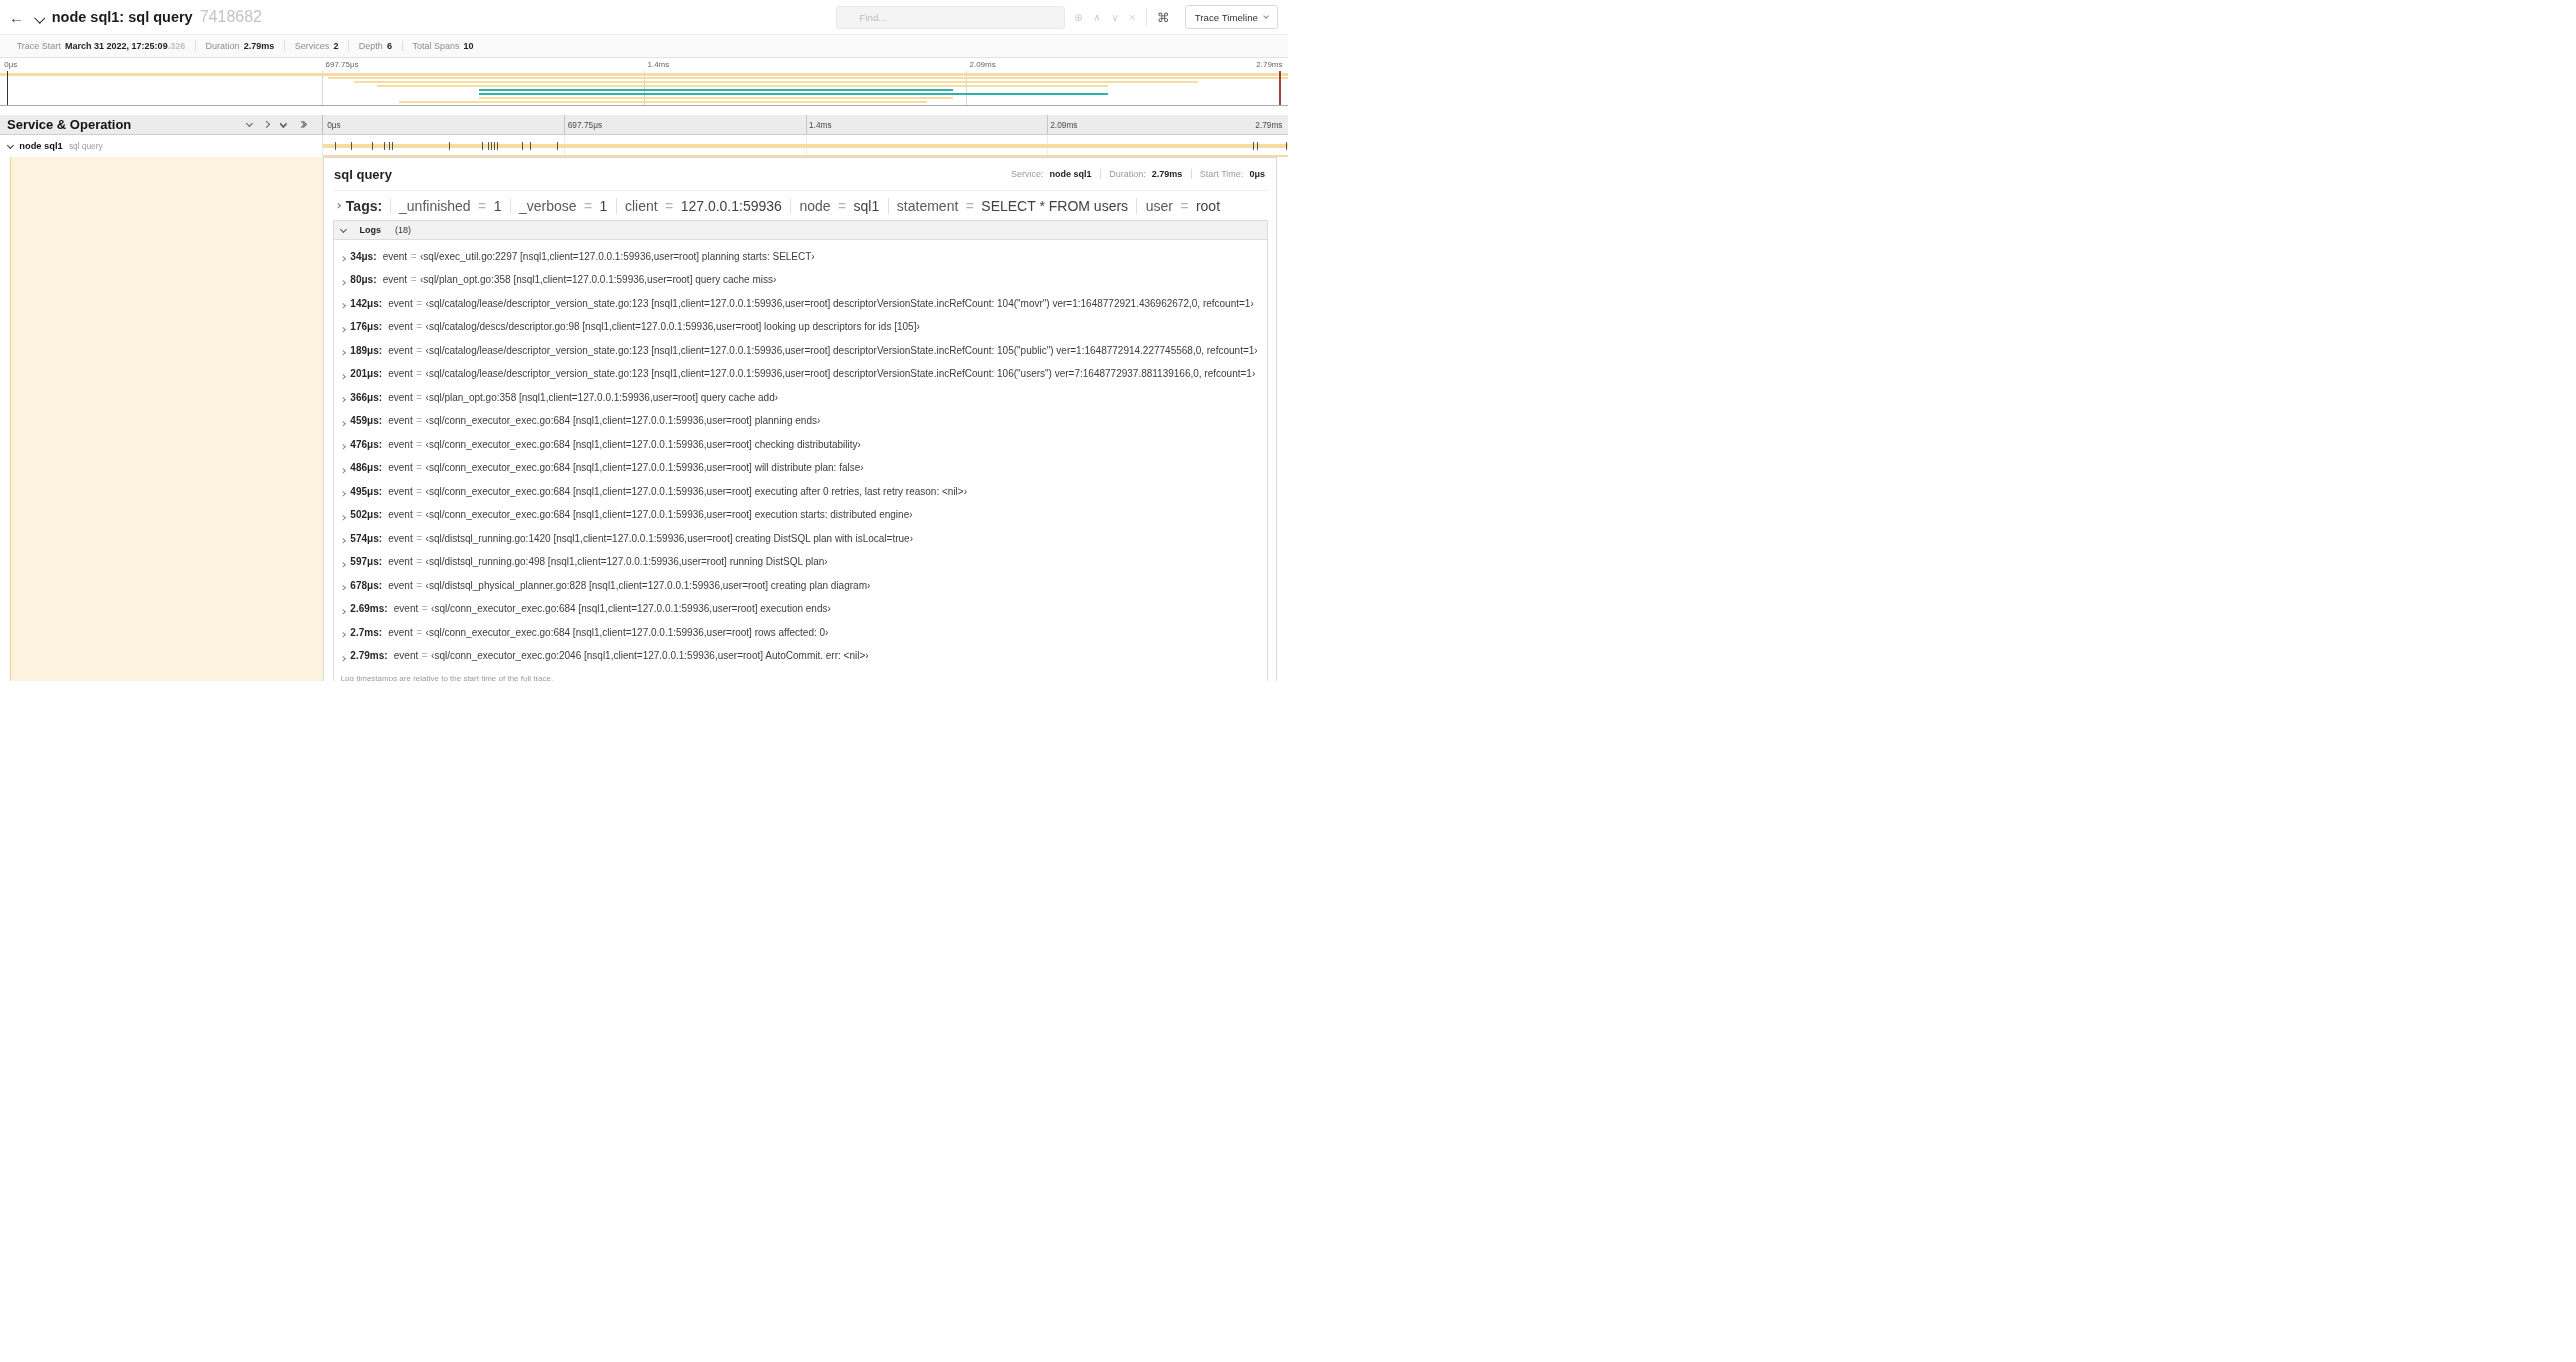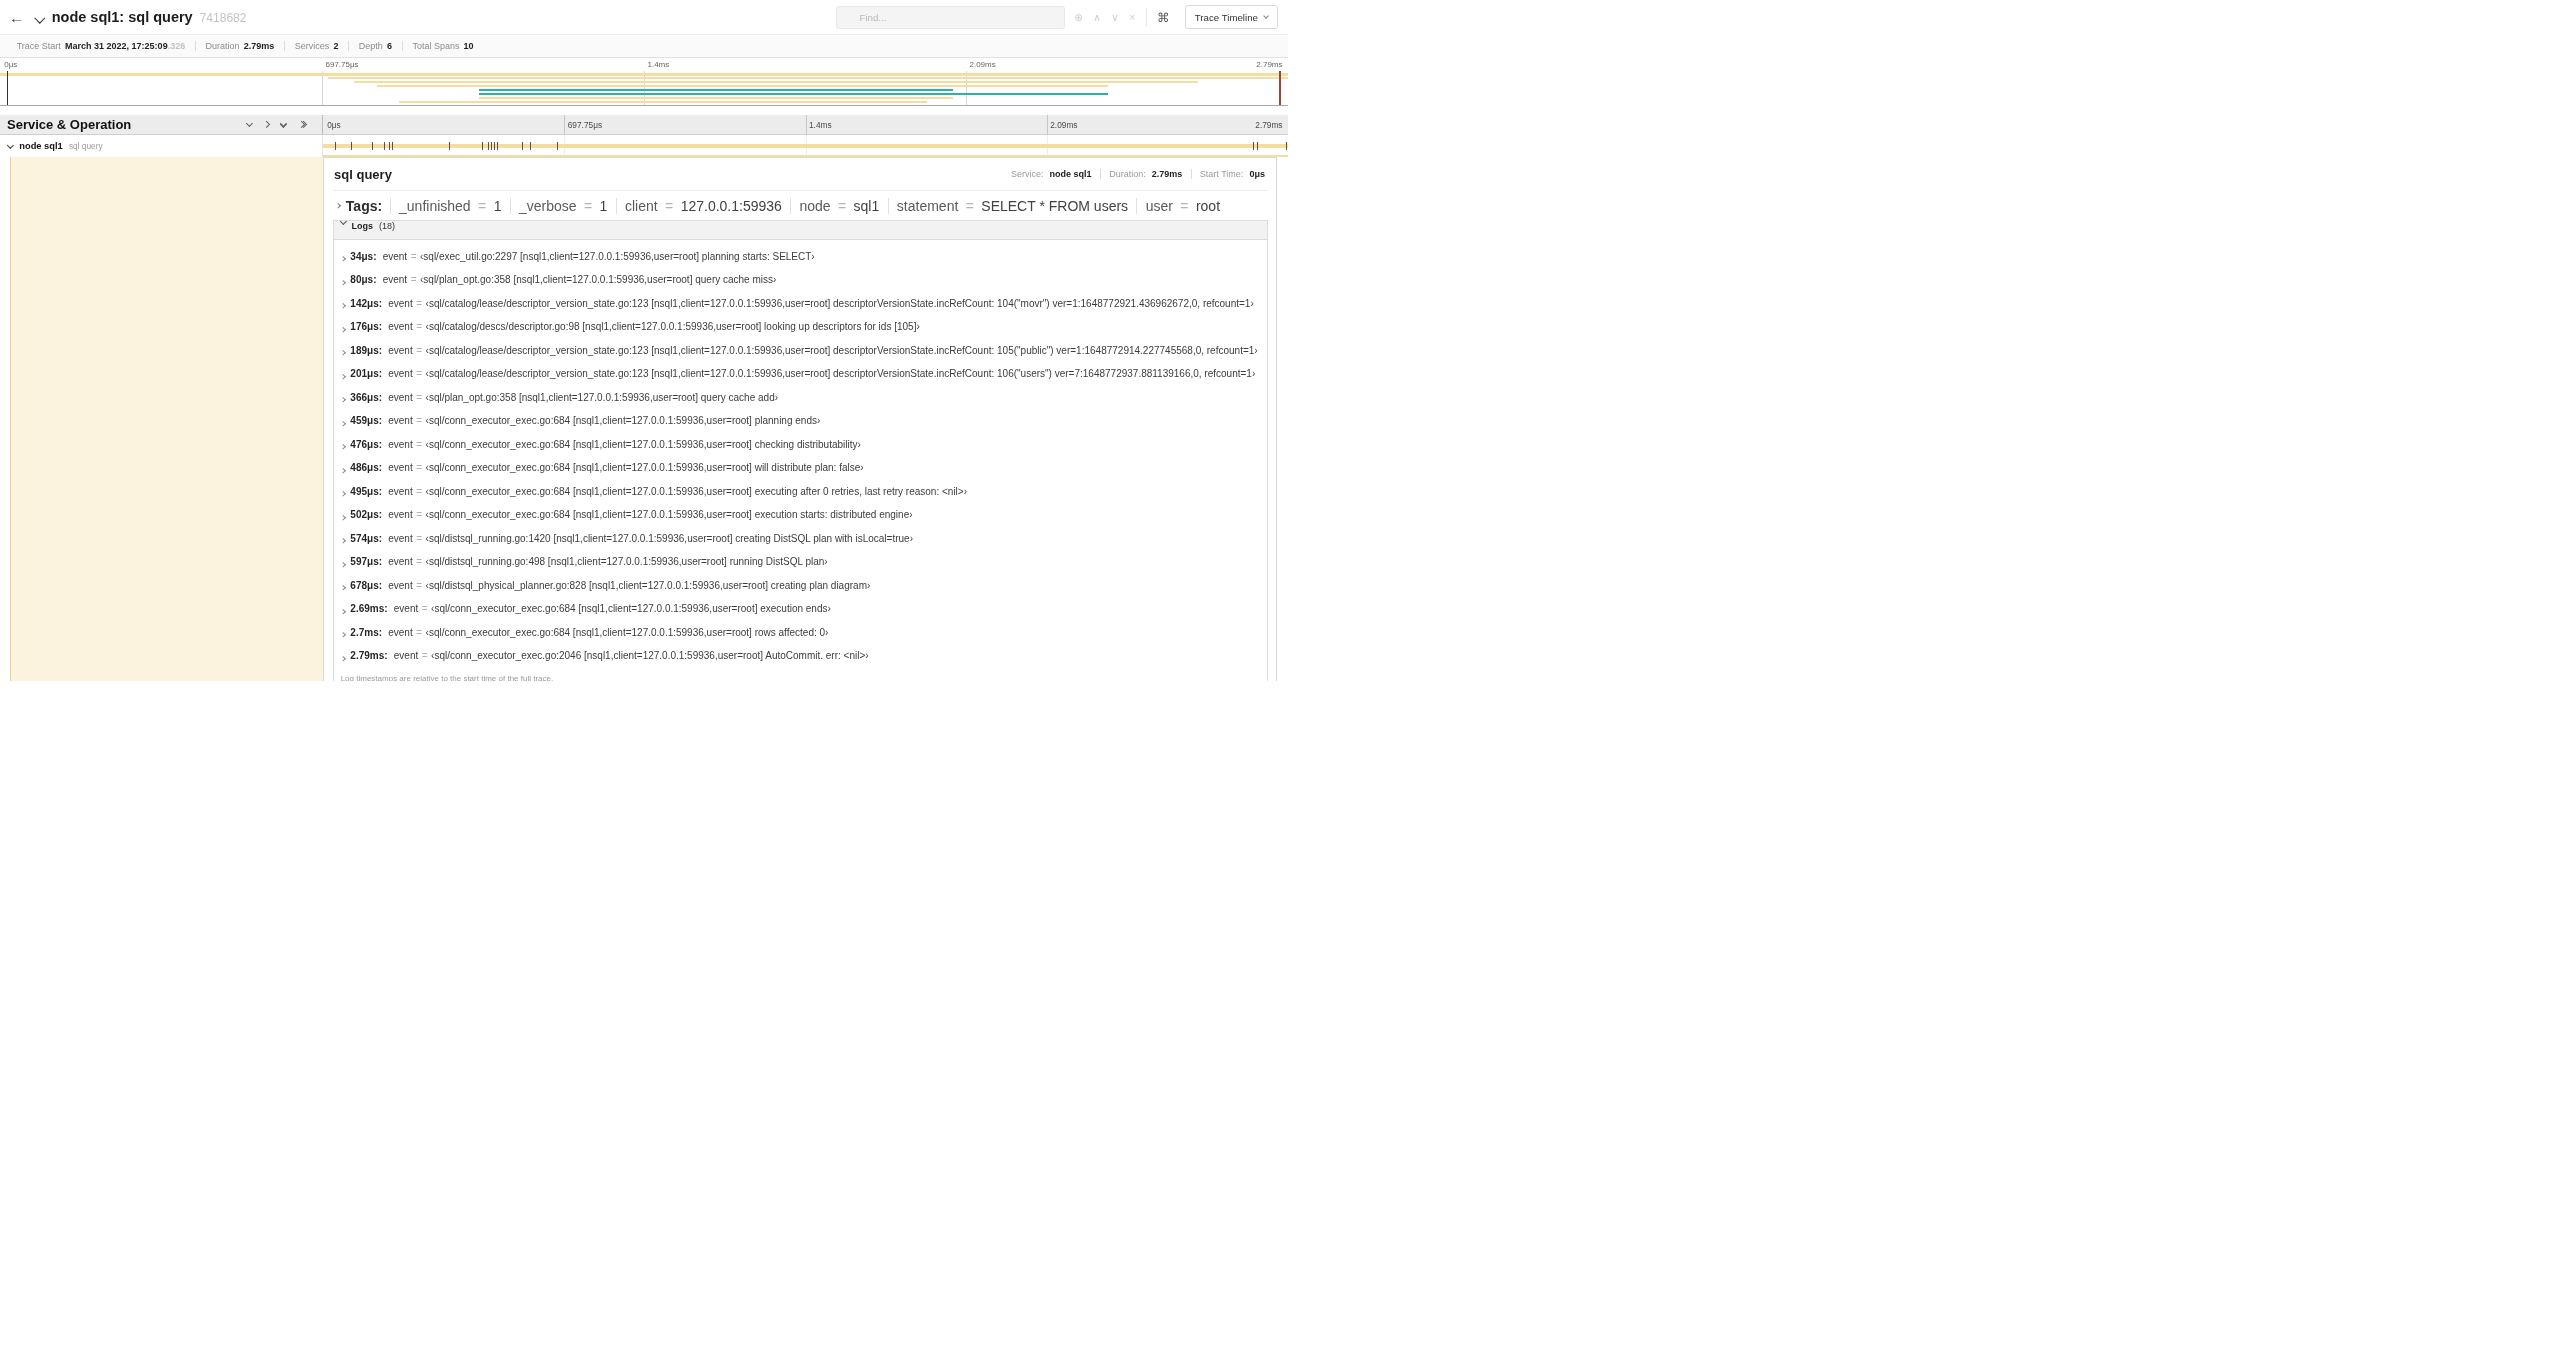--- a/index.html
+++ b/index.html
@@ -12,21 +12,21 @@
   .chev.down  { transform:rotate(45deg); margin-top:-2.1px; }
   .chev.right { transform:rotate(-45deg); }
   .chev.big   { width:7.6px; height:7.6px; border-width:1.8px; }
   .chev.tiny  { width:3.5px; height:3.5px; border-width:1px; }
 
   
   .trace-header { display:flex; align-items:center; height:34px; flex:none; }
   .back-btn { width:33px; height:100%; border:none; background:none; font-size:15.2px; color:#3a3a3a; cursor:pointer; }
   .title-chev { color:#222; margin:2.8px 8.3px 0 2.8px; display:flex; cursor:pointer; }
   .trace-title { margin:0; font-size:14.5px; font-weight:bold; color:#1c1c1c; display:flex; align-items:baseline; gap:7px; }
-  .trace-id { font-weight:400; color:#c3c3c3; font-size:12px; }
+  .trace-id { font-weight:400; color:#c3c3c3; font-size:16px; }
   .header-right { margin-left:auto; display:flex; align-items:center; gap:5.5px; padding-right:9.7px; }
   .find-input { width:229px; height:23px; background:#f4f4f4; border:0.7px solid #e8e8e8; border-radius:2.8px; padding:0 23px; font-size:9.7px; color:#555; font-family:inherit; outline:none; }
   .find-input::placeholder { color:#b9b9b9; }
   .find-controls { display:flex; align-items:center; gap:10.4px; color:#cfcfcf; padding:0 5.5px 0 4.2px; }
   .find-controls span { font-size:10.4px; cursor:pointer; }
   .kbd-btn { border:none; border-left:0.7px solid #e7e7e7; background:none; font-size:12.5px; color:#555; padding:1.4px 9.7px; height:18px; cursor:pointer; }
   .view-btn { display:flex; align-items:center; gap:6.2px; height:23.5px; padding:0 9px; background:#fff; border:0.7px solid #d9d9d9; border-radius:2.8px; font-size:9.7px; color:#333; font-family:inherit; cursor:pointer;justify-content:space-between; }
   .view-btn .chev { width:4.2px; height:4.2px; border-width:1px; color:#888; margin-top:-2.8px; }
 
   
@@ -92,21 +92,21 @@
 
   .tags-row { display:flex; align-items:center; padding:7px 1.4px 6.2px; font-size:14px; cursor:pointer; }
   .tags-row > .chev { color:#777; margin:0 6.2px 0 2.1px; }
   .tags-label { font-weight:bold; color:#2e2e2e; margin-right:7.6px; }
   .tags-list { display:flex; align-items:center; }
   .tag { padding:0 8.3px; color:#5a5a5a; border-left:0.7px solid #e0e0e0; white-space:nowrap; }
   .tag-eq { color:#b3b3b3; margin:0 3.5px; }
   .tag-val { color:#424242; }
 
   .logs-box { border:0.7px solid #dcdcdc; margin-bottom:8.3px; }
-  .logs-head { display:flex; height:19.4px; background:#f2f2f2; border-bottom:0.7px solid #dcdcdc; padding:0 7px; gap:6px; font-size:9px; cursor:pointer; }
+  .logs-head { display:flex; align-items:center; height:19.4px; background:#f2f2f2; border-bottom:0.7px solid #dcdcdc; padding:0 7px; gap:14px; font-size:9px; cursor:pointer; }
   .logs-head .chev { color:#555; }
   .logs-title { font-weight:bold; color:#1f1f1f; }
   .logs-count { color:#333; }
   .logs-list { padding:10.4px 7px 0; }
   .log-row { display:flex; align-items:flex-end; margin-bottom:12.5px; font-size:10px; color:#3c3c3c; cursor:pointer; }
   .log-row .chev { color:#8a8a8a; margin-right:6.2px; flex:none; position:relative; top:-0.7px; }
   .log-time { font-weight:bold; color:#262626; margin-right:6.2px; white-space:nowrap; }
   .log-text { white-space:nowrap; overflow:hidden; text-overflow:ellipsis; }
   .log-eq { color:#b3b3b3; margin:0 3.5px; }
   .logs-note { padding:0 7px 7px; font-size:8px; color:#9a9a9a; }

